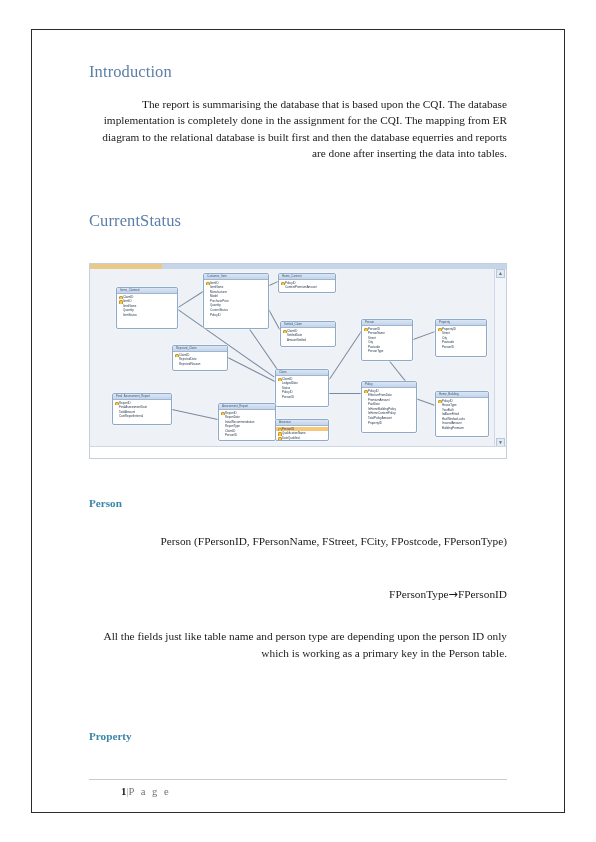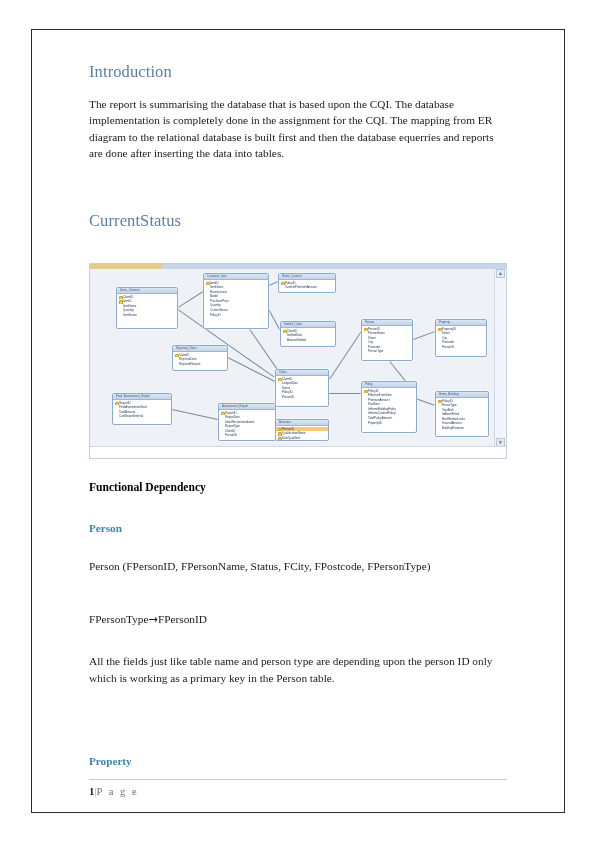--- a/index.html
+++ b/index.html
@@ -45,21 +45,21 @@
     margin: 0 0 14px 0;
     letter-spacing: .1px;
   }
   h1.doc-h1.second { margin-top: 24px; }
 
   p.body-text {
     font-size: 11.3px;
     line-height: 1.45;
     color: #1a1a1a;
     margin: 0 0 13px 0;
-    text-align: left;
+    text-align: right;
   }
 
   h2.doc-h2 {
     font-size: 11.6px;
     font-weight: bold;
     color: #000000;
     margin: 0 0 12px 0;
   }
 
   h3.doc-h3 {
@@ -199,20 +199,21 @@
   }
   .footer-rule {
     width: 100%;
     height: 1px;
     background: #c8ccd0;
     margin-bottom: 5px;
   }
   .footer-text {
     font-size: 10.6px;
     color: #6f7376;
+    margin-left: 32px;
   }
   .footer-text .pno {
     font-weight: bold;
     color: #1a1a1a;
     font-size: 10.8px;
   }
   .footer-text .bar { color: #9aa0a5; }
   .footer-text .word { letter-spacing: 2px; }
   .arrow-glyph { font-family: "DejaVu Sans", sans-serif; }
 </style>
@@ -386,29 +387,28 @@
         </div>
       <div class="er-scroll-v">
         <div class="arrow up">▲</div>
         <div class="arrow down">▼</div>
       </div>
       <div class="er-bottomstrip"></div>
     </div>
 
     <div class="spacer-22"></div>
 
-    <h2 class="doc-h2">Functional Dependency</h2>
 
     <div class="spacer-16"></div>
 
     <h3 class="doc-h3">Person</h3>
 
     <div class="spacer-12"></div>
 
-    <p class="body-text">Person (FPersonID, FPersonName, Status, FCity, FPostcode, FPersonType)</p>
+    <p class="body-text">Person (FPersonID, FPersonName, FStreet, FCity, FPostcode, FPersonType)</p>
 
     <div class="spacer-12"></div>
 
 
     <div class="spacer-12"></div>
 
     <p class="body-text"><span>FPersonType</span><span class="arrow-glyph">→</span><span>FPersonID</span></p>
 
     <div class="spacer-12"></div>
 

